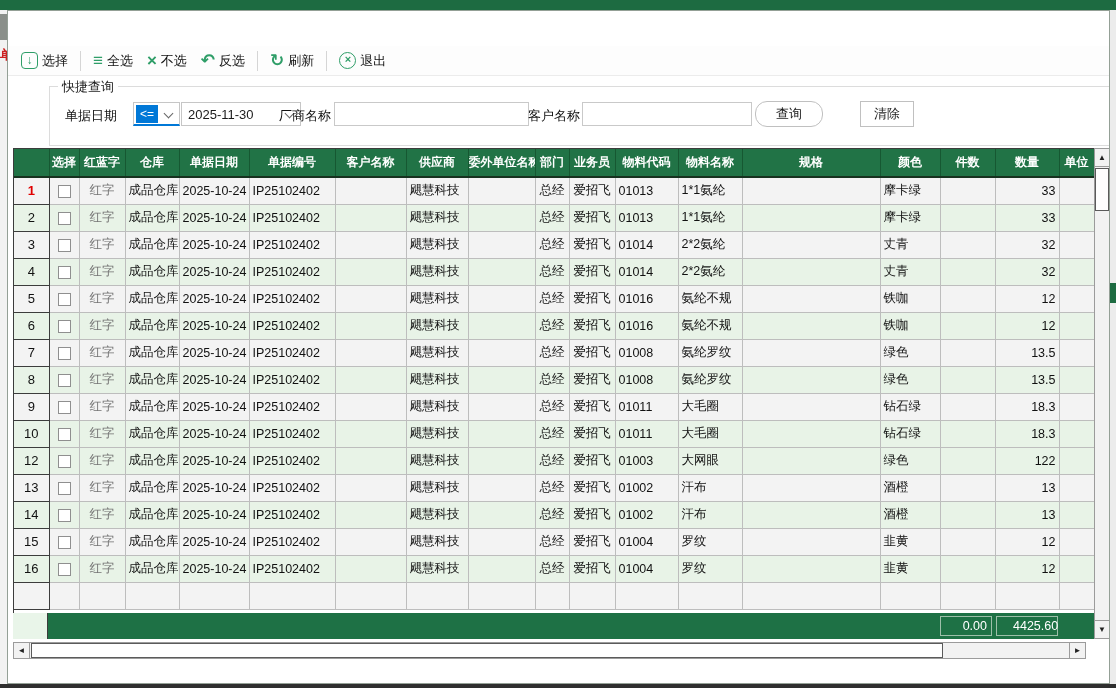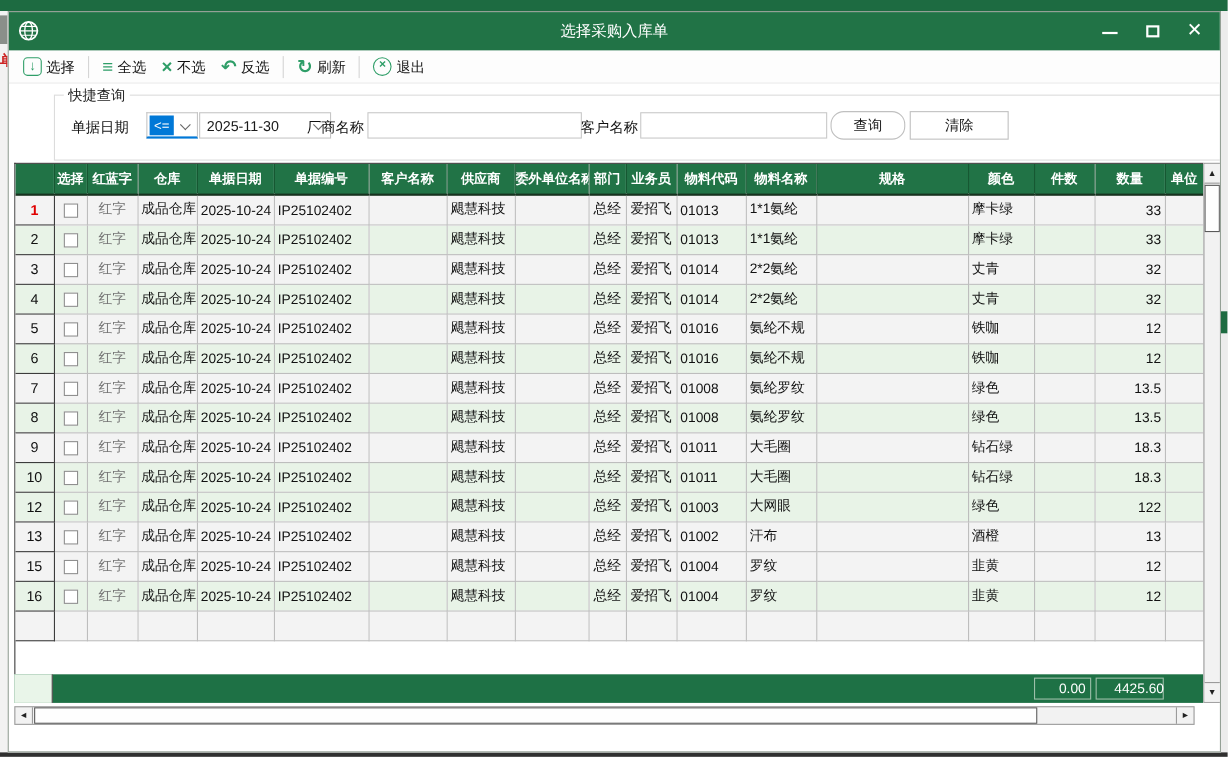--- a/index.html
+++ b/index.html
@@ -52,21 +52,21 @@
   .lab-date { left:15px; } .lab-vendor { left:229px; } .lab-customer { left:478px; }
   .op-combo { position:absolute; left:83px; top:15px; width:47px; height:24px; background:#fff; border:1px solid #c6c6c6; border-bottom:2px solid #0078d7; display:flex; align-items:center; }
   .op-val { background:#0078d7; color:#fff; font-size:12px; padding:2px 4px; margin-left:2px; }
   .date-combo { position:absolute; left:131px; top:15px; width:120px; height:24px; background:#fff; border:1px solid #c6c6c6; display:flex; align-items:center; padding-left:6px; font-size:13px; }
   .chev { width:7px; height:7px; border-right:1.5px solid #666; border-bottom:1.5px solid #666; transform:rotate(45deg); position:absolute; right:7px; top:7px; }
   .q-input { position:absolute; top:15px; height:24px; border:1px solid #c9c9c9; background:#fff; font-size:13px; padding:0 4px; font-family:"Liberation Sans",sans-serif; }
   .inp-vendor { left:284px; width:195px; }
   .inp-customer { left:532px; width:170px; }
   .q-btn { position:absolute; top:14px; height:26px; background:#fff; border:1px solid #c0c0c0; font-size:13px; text-align:center; line-height:24px; cursor:default; }
   .btn-search { left:705px; width:68px;border-radius:12px; }
-  .btn-clear { left:777px; width:90px;font-family:Liberation Serif, serif; }
+  .btn-clear { left:810px; width:54px;font-family:Liberation Serif, serif; }
 
   
   .grid-wrap { position:absolute; left:5px; top:137px; width:1081px; height:465px; overflow:hidden; border-top:1px solid #3c3c3c; border-left:1px solid #3c3c3c; }
   table.grid { border-collapse:collapse; table-layout:fixed; width:1080px; }
   .grid th {
     background:#217346; color:#ffffff; font-size:12px; font-weight:bold; height:28px;
     border-right:1px solid #165832; border-bottom:2px solid #17321f; white-space:nowrap; overflow:hidden; text-align:center;
   }
   .grid td {
     height:27px; font-size:12.5px; white-space:nowrap; overflow:hidden;
@@ -114,39 +114,20 @@
   <div class="bg-left-icon"></div>
   <div class="bg-left-red">单</div>
 </div>
 <div class="bg-right-strip">
   <div class="bg-right-green"></div>
 </div>
 <div class="bg-bottom-strip"></div>
 
 <div class="dialog">
 
-  <div class="titlebar">
-    <svg class="globe" viewBox="0 0 20 20">
-      <circle cx="10" cy="10" r="8" fill="none" stroke="#ffffff" stroke-width="1.6"></circle>
-      <ellipse cx="10" cy="10" rx="3.5" ry="8" fill="none" stroke="#ffffff" stroke-width="1.2"></ellipse>
-      <line x1="2" y1="10" x2="18" y2="10" stroke="#ffffff" stroke-width="1.2"></line>
-      <line x1="3.2" y1="6" x2="16.8" y2="6" stroke="#ffffff" stroke-width="1"></line>
-      <line x1="3.2" y1="14" x2="16.8" y2="14" stroke="#ffffff" stroke-width="1"></line>
-    </svg>
-    <div class="title">选择采购入库单</div>
-    <div class="win-btn win-min">
-        <div class="glyph"></div>
-      </div>
-    <div class="win-btn win-max">
-        <div class="glyph"></div>
-      </div>
-    <div class="win-btn win-close">
-        <div class="glyph">✕</div>
-      </div>
-  </div>
 
   <div class="toolbar" id="toolbar">
       <div class="tb-btn">
         <span class="tb-glyph boxed">↓</span>
         <span>选择</span>
       </div>
       <div class="tb-sep"></div>
       <div class="tb-btn">
         <span class="tb-glyph">≡</span>
         <span>全选</span>
@@ -470,20 +451,40 @@
             <td class="c-center">总经</td>
             <td class="c-center">爱招飞</td>
             <td class="">01002</td>
             <td class="">汗布</td>
             <td class=""></td>
             <td class="">酒橙</td>
             <td class="c-right"></td>
             <td class="c-right">13</td>
             <td class=""></td>
           </tr>
+          <tr class="even">
+            <td class="c-num">14</td>
+            <td class="c-center"><span class="cb"></span></td>
+            <td class="c-red">红字</td>
+            <td class="c-center">成品仓库</td>
+            <td class="">2025-10-24</td>
+            <td class="">IP25102402</td>
+            <td class=""></td>
+            <td class="">飓慧科技</td>
+            <td class=""></td>
+            <td class="c-center">总经</td>
+            <td class="c-center">爱招飞</td>
+            <td class="">01002</td>
+            <td class="">汗布</td>
+            <td class=""></td>
+            <td class="">酒橙</td>
+            <td class="c-right"></td>
+            <td class="c-right">13</td>
+            <td class=""></td>
+          </tr>
           <tr class="odd">
             <td class="c-num">15</td>
             <td class="c-center"><span class="cb"></span></td>
             <td class="c-red">红字</td>
             <td class="c-center">成品仓库</td>
             <td class="">2025-10-24</td>
             <td class="">IP25102402</td>
             <td class=""></td>
             <td class="">飓慧科技</td>
             <td class=""></td>

